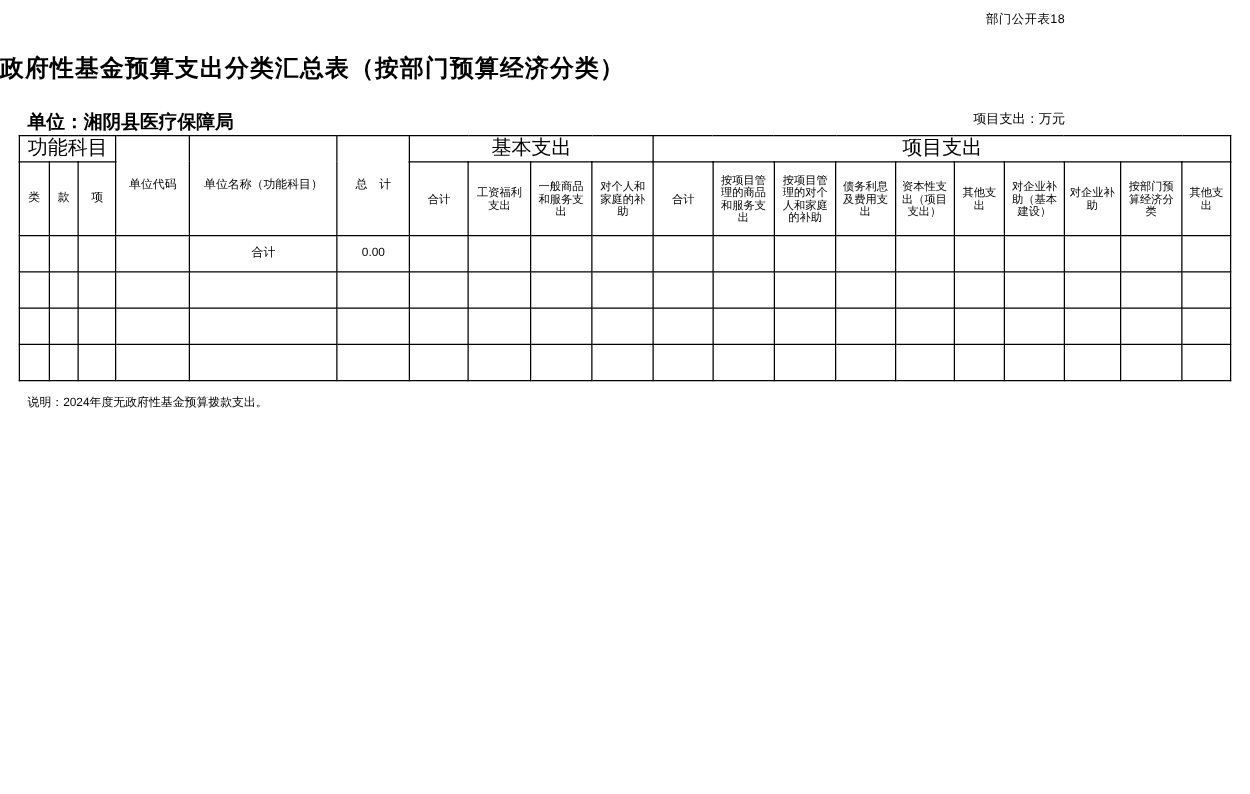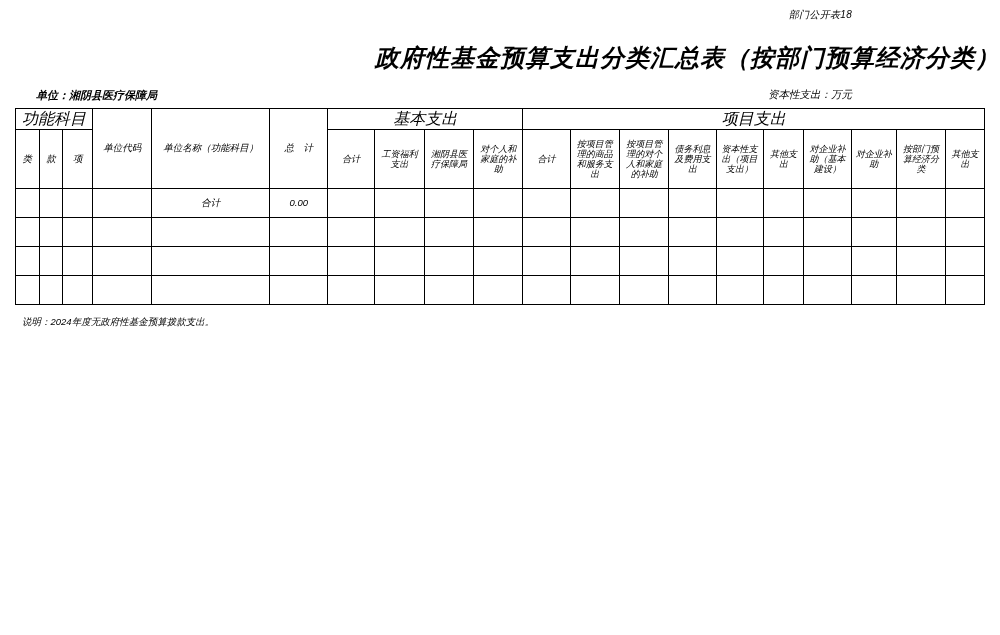--- a/index.html
+++ b/index.html
@@ -13,52 +13,51 @@
     font-family: "Liberation Sans", "DejaVu Sans", sans-serif;
     color: #000000;
     position: relative;
     overflow: hidden;
   }
   .page {
     position: relative;
     width: 874px;
     height: 635px;
     box-sizing: border-box;
-    font-style: italic;
   }
   .top-right-label {
     position: absolute;
     top: 8px;
     right: 22px;
     font-size: 10px;
     letter-spacing: 0.3px;
   }
   .doc-title {
     position: absolute;
     top: 42px;
     left: 0;
     width: 1000px;
-    text-align: right;
-    font-size: 24px;
+    text-align: left;
+    font-size: 19px;
     font-weight: bold;
     font-family: "DejaVu Serif", "Liberation Serif", serif;
     letter-spacing: 1px;
   }
   .meta-row {
     position: absolute;
     top: 88px;
     left: 22px;
     right: 22px;
     height: 14px;
   }
   .meta-left {
     position: absolute;
-    left: 14px;
+    left: 0;
     top: 0;
-    font-size: 11px;
+    font-size: 15px;
     font-weight: bold;
   }
   .meta-right {
     position: absolute;
     right: 0;
     top: 0;
     font-size: 10.5px;
   }
   table.main {
     position: absolute;
@@ -132,21 +131,21 @@
 <body>
 
 <div class="page">
 
   <div class="top-right-label">部门公开表18</div>
 
   <div class="doc-title">政府性基金预算支出分类汇总表（按部门预算经济分类）</div>
 
   <div class="meta-row">
     <div class="meta-left">单位：湘阴县医疗保障局</div>
-    <div class="meta-right">资本性支出：万元</div>
+    <div class="meta-right">项目支出：万元</div>
   </div>
 
   <table class="main">
     <colgroup>
       <col class="col-lei">
         <col class="col-kuan">
         <col class="col-xiang">
       <col class="col-code">
         <col class="col-name">
         <col class="col-total">
@@ -173,21 +172,21 @@
         <th rowspan="3">总　计</th>
         <th class="group" colspan="4">基本支出</th>
         <th class="group" colspan="10">项目支出</th>
       </tr>
       <tr>
         <th rowspan="2" class="sub-narrow">类</th>
         <th rowspan="2" class="sub-narrow">款</th>
         <th rowspan="2" class="sub-narrow">项</th>
         <th class="leaf" rowspan="2">合计</th>
         <th class="leaf" rowspan="2">工资福利支出</th>
-        <th class="leaf" rowspan="2">湘阴县医疗保障局</th>
+        <th class="leaf" rowspan="2">一般商品和服务支出</th>
         <th class="leaf" rowspan="2">对个人和家庭的补助</th>
         <th class="leaf" rowspan="2">合计</th>
         <th class="leaf" rowspan="2">按项目管理的商品和服务支出</th>
         <th class="leaf" rowspan="2">按项目管理的对个人和家庭的补助</th>
         <th class="leaf" rowspan="2">债务利息及费用支出</th>
         <th class="leaf" rowspan="2">资本性支出（项目支出）</th>
         <th class="leaf" rowspan="2">其他支出</th>
         <th class="leaf" rowspan="2">对企业补助（基本建设）</th>
         <th class="leaf" rowspan="2">对企业补助</th>
         <th class="leaf" rowspan="2">按部门预算经济分类</th>

